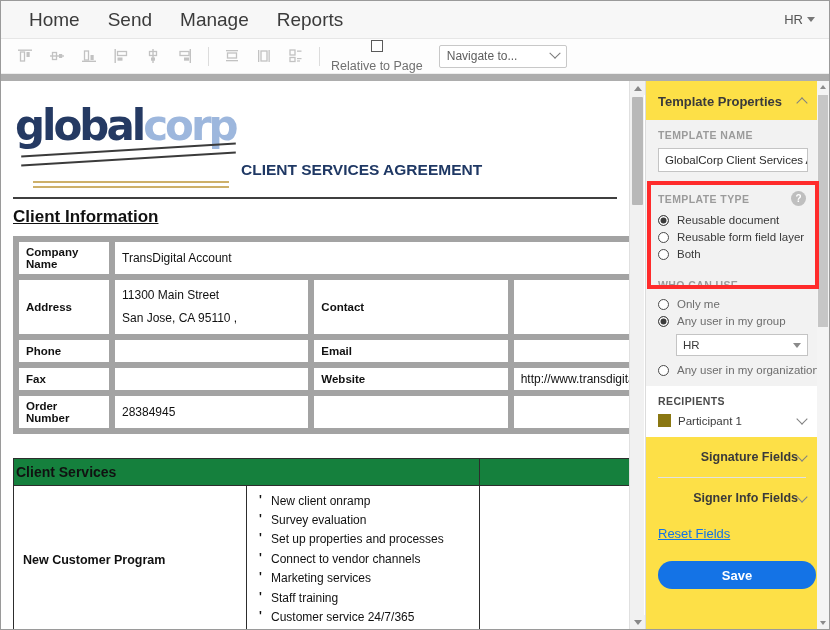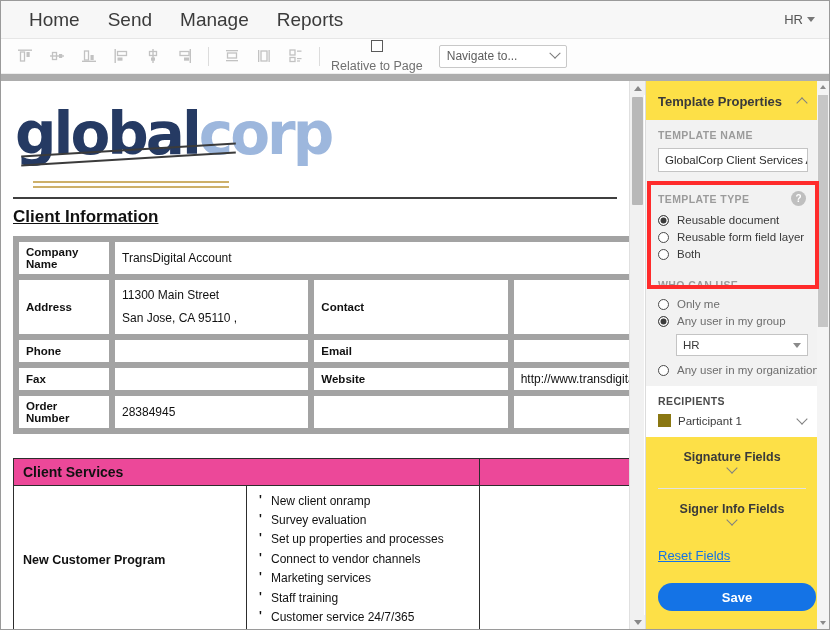--- a/index.html
+++ b/index.html
@@ -95,21 +95,21 @@
     width: 628px; height: 548px;
     background: #fff; overflow: hidden;
   }
   .doc-inner { position: relative; width: 628px; padding: 0 12px; }
 
   .logo-row {
     position: relative; height: 92px; margin-top: 22px;
   }
   .logo {
     position: absolute; left: 2px; top: 2px;
-    font-size: 58px; font-weight: 700; letter-spacing: -3px;
+    font-size: 42px; font-weight: 700; letter-spacing: -3px;
     font-family: "DejaVu Sans", sans-serif;
     line-height: 1;
     text-align: center;
   }
   .logo .g1 { color: #253a63; }
   .logo .g2 { color: #9db7dd; }
   .logo-strike {
     position: absolute; left: 8px; top: 46px; width: 215px; height: 2px;
     background: #3b3b3b; transform: rotate(-3.5deg);
   }
@@ -149,23 +149,23 @@
   td.lbl { font-weight: 700; width: 96px; }
   td.lbl2 { font-weight: 700; width: 60px; }
   td.val { font-size: 12px; }
   .addr-line { line-height: 1.9; }
 
   table.svc {
     width: 700px; border-collapse: collapse;
     margin-top: 24px; font-size: 11.5px; table-layout: fixed;
   }
   table.svc th {
-    background: #ec4899; border: 1px solid #2d2d2d;
+    background: #15803d; border: 1px solid #2d2d2d;
     font-size: 14px; font-weight: 700; color: #111;
-    padding: 5px 9px; text-align: left;
+    padding: 5px 2px; text-align: left;
   }
   table.svc th.right { text-align: right; padding-right: 12px; }
   table.svc td {
     border: 1px solid #2d2d2d; vertical-align: middle;
     padding: 6px 9px; color: #111;
   }
   .svc-name { font-weight: 700; font-size: 12.5px; width: 148px; }
   .svc-list { list-style: none; margin: 0; padding: 0; }
   .svc-list li {
     font-size: 12px; line-height: 1.62; padding-left: 15px; position: relative;
@@ -309,22 +309,22 @@
   }
 
   .recip-row {
     display: flex; align-items: center; gap: 7px; cursor: pointer;
     margin-top: 2px;
   }
   .swatch { width: 13px; height: 13px; flex: none; }
   .recip-name { font-size: 11.5px; color: #3a3a3a; flex: 1; }
 
   .collapse-row {
-    display: flex; align-items: center; justify-content: space-between;
-    padding: 13px 12px; cursor: pointer; flex-direction: column;
+    display: flex; align-items: center; justify-content: flex-end;
+    padding: 13px 12px; cursor: pointer;
   }
   .collapse-row .t { font-size: 12.5px; font-weight: 700; color: #3a3a3a; }
   .divider { height: 1px; background: #e2e2e2; margin: 0 12px; }
 
   .foot { padding: 6px 12px 12px 12px; }
   .reset-link {
     font-size: 13px; color: #1473e6; text-decoration: underline;
     cursor: pointer; display: inline-block; margin-bottom: 20px;
   }
   .save-btn {
@@ -449,20 +449,21 @@
 
   <div class="docarea">
     <div class="doc-inner">
 
       <div class="logo-row">
         <div class="logo"><span class="g1">global</span><span class="g2">corp</span></div>
         <div class="logo-strike"></div>
         <div class="logo-strike2"></div>
         <div class="logo-ul1"></div>
         <div class="logo-ul2"></div>
+        <div class="doc-title">CLIENT SERVICES AGREEMENT</div>
       </div>
 
       <div class="hrule"></div>
 
       <div class="section-h">Client Information</div>
 
       <table class="info">
         <tbody>
             <tr>
           <td class="lbl">Company Name</td>

